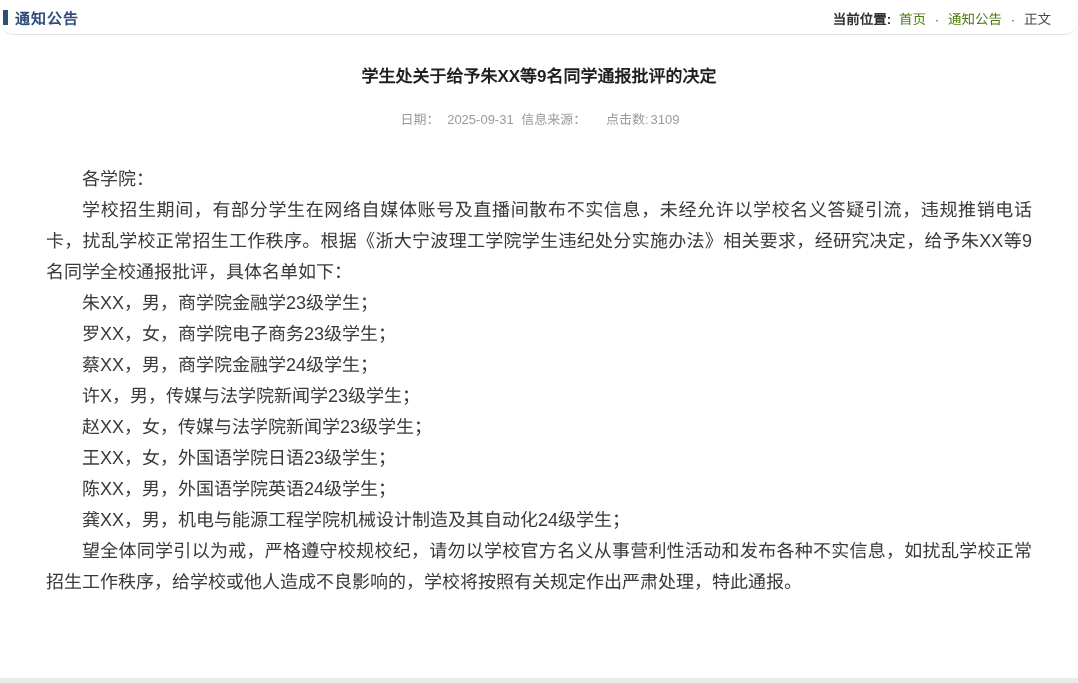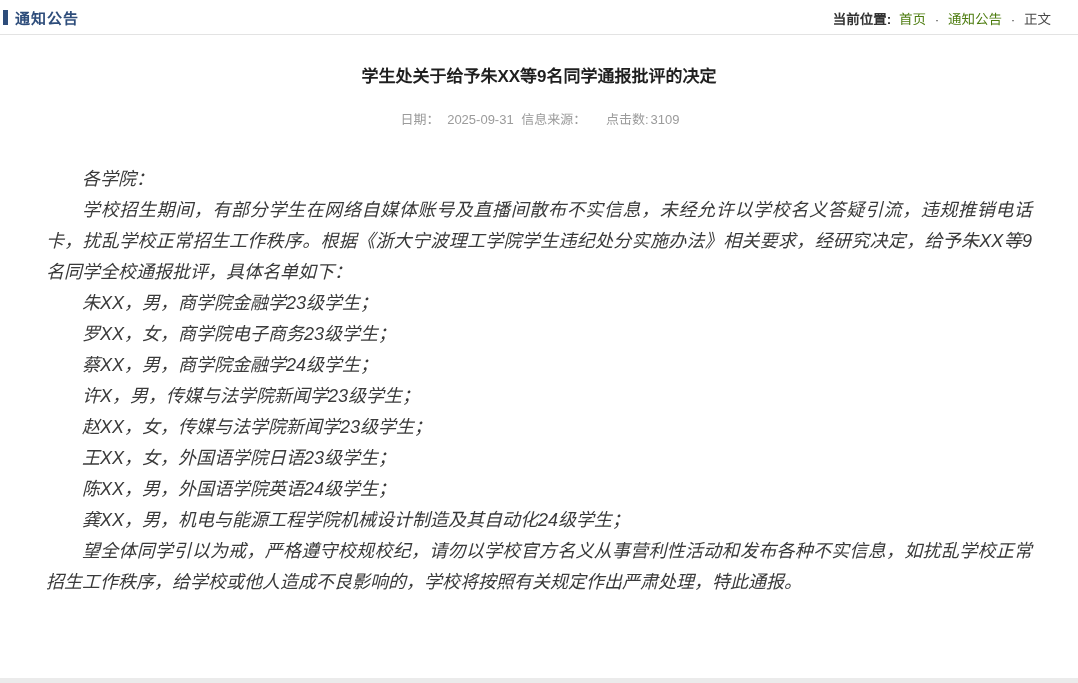--- a/index.html
+++ b/index.html
@@ -13,20 +13,21 @@
     font-family: "Liberation Sans", "DejaVu Sans", sans-serif;
   }
 
   
   .top-bar {
     display: flex;
     justify-content: space-between;
     align-items: center;
     padding: 7px 27px 6px 3px;
     border-bottom: 1px solid #e3e3e3;
+    border-radius: 14px;
   }
   .section-heading {
     display: flex;
     align-items: center;
     color: #2e4d7b;
     font-size: 15px;
     font-weight: bold;
     letter-spacing: 1px;
   }
   .section-heading .bar {
@@ -74,21 +75,20 @@
   .article-meta .meta-item { margin: 0 2px; text-align: right; }
   .article-meta .source-gap { margin-right: 10px; }
 
   .article-body {
     margin-top: 36px;
     padding: 0 46px;
     font-size: 18px;
     line-height: 31px;
     color: #3a3a3a;
     text-align: justify;
-    font-style: italic;
   }
   .article-body p {
     margin: 0;
     text-indent: 2em;
   }
 
   
   .footer-strip {
     position: absolute;
     left: 0;

